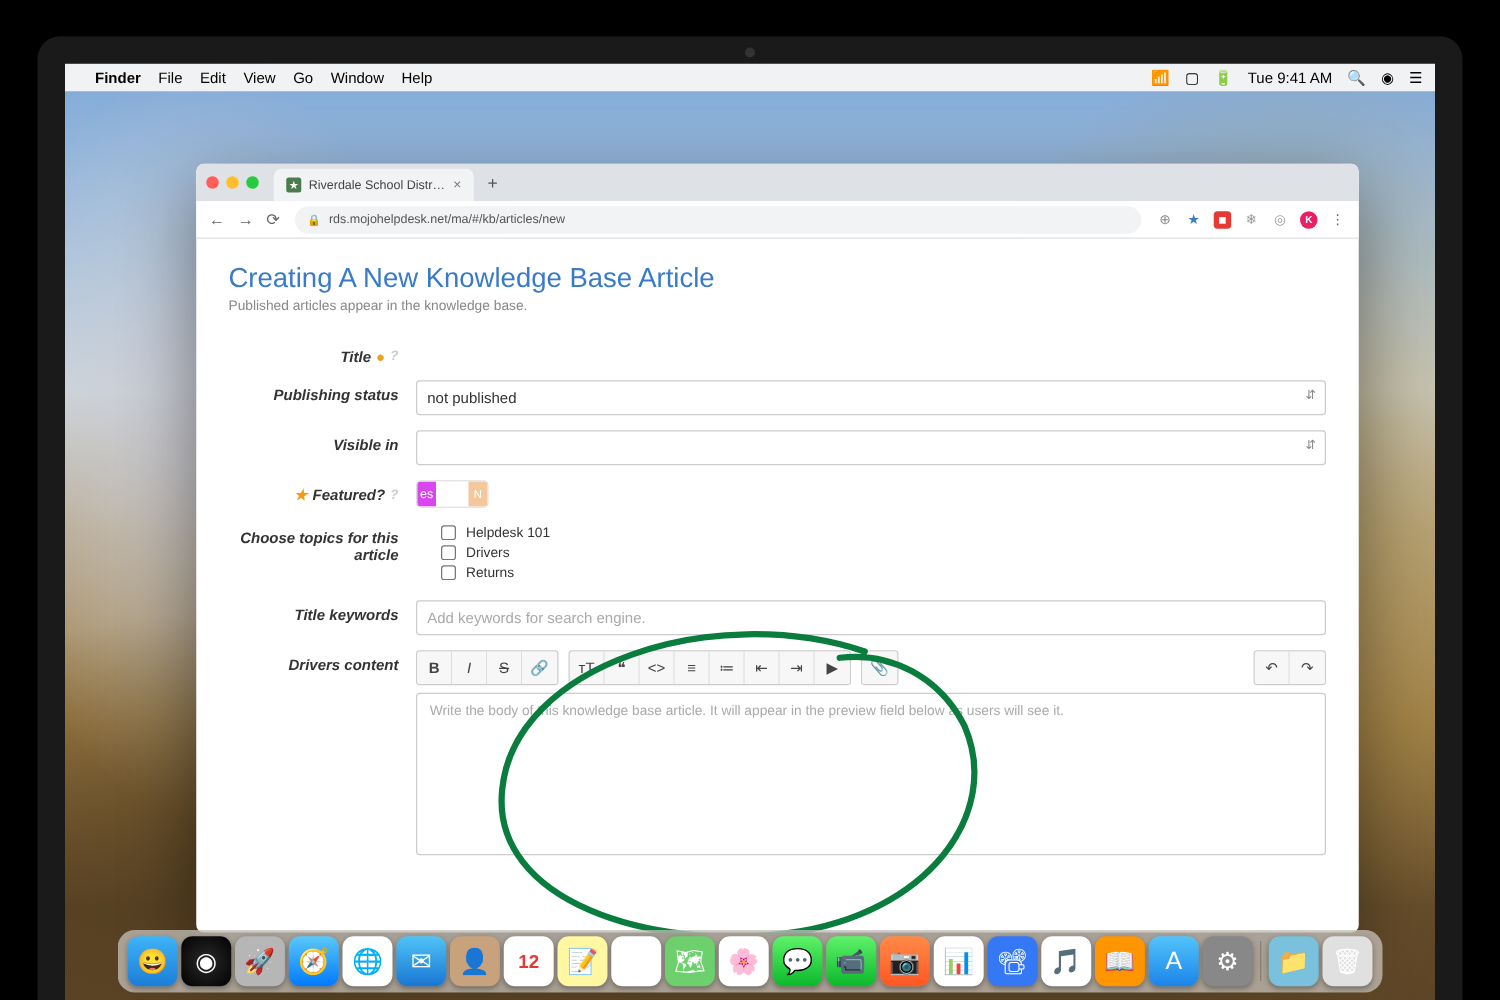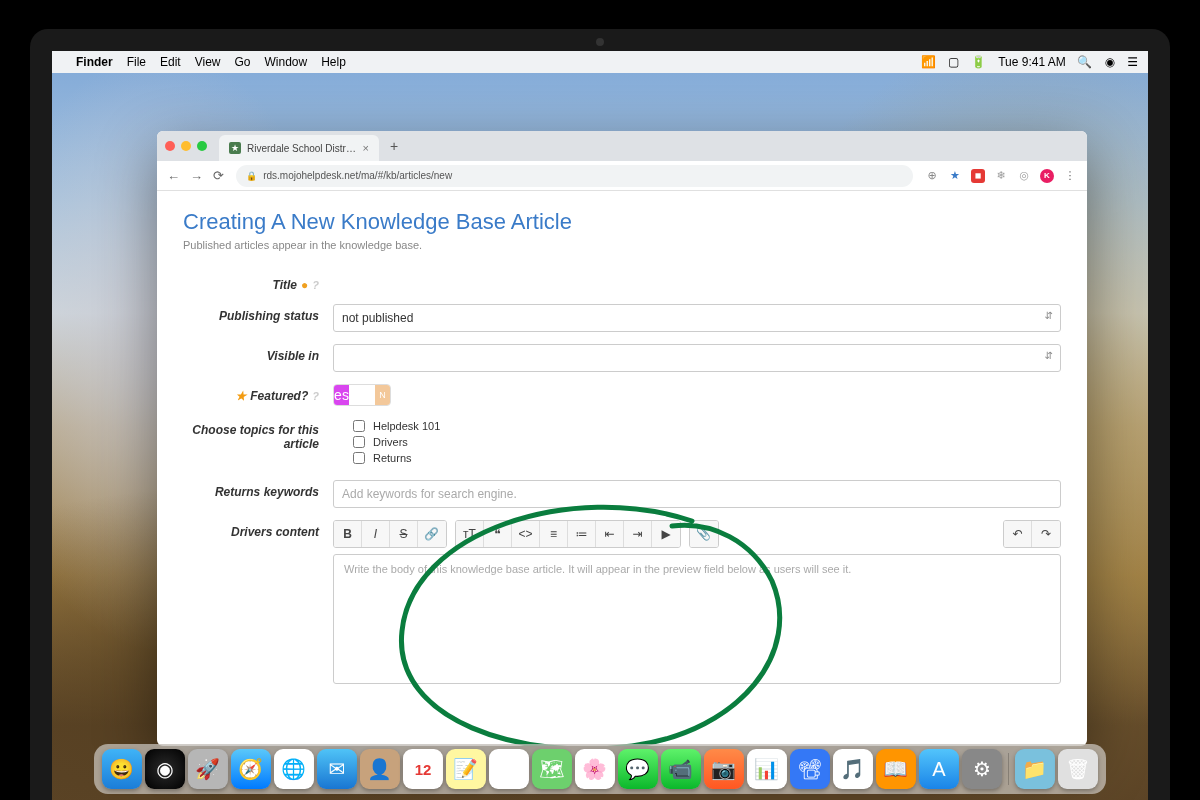--- a/index.html
+++ b/index.html
@@ -152,21 +152,21 @@
 .form-control select { appearance: none; background: #fff; padding-right: 20px; }
 .select-wrap { position: relative; }
 .select-wrap::after {
   content: "⇵"; position: absolute; right: 8px; top: 6px; font-size: 10px; color: #888; pointer-events: none;
 }
 
 .toggle {
   width: 58px; height: 22px; border-radius: 4px;
   display: flex; overflow: hidden; border: 1px solid #ddd;
 }
-.toggle .tog-yes { flex: 1; background: #d946ef; color: #fff; font-size: 14px; display: flex; align-items: center; justify-content: center; }
+.toggle .tog-yes { flex: 1; background: #d946ef; color: #fff; font-size: 10px; display: flex; align-items: center; justify-content: center; }
 .toggle .tog-handle { width: 26px; background: #fff; }
 .toggle .tog-no { flex: 1; background: #f3c89a; color: #fff; font-size: 9px; display: flex; align-items: center; justify-content: center; }
 
 .topic-list { padding-top: 2px; padding-left: 20px; }
 .topic-item { display: flex; align-items: center; gap: 8px; font-size: 11px; color: #333; margin-bottom: 4px; }
 .topic-item input { width: 12px; height: 12px; }
 
 
 .editor-toolbar { display: flex; gap: 8px; align-items: center; }
 .toolbar-group {
@@ -346,21 +346,21 @@
               <label class="topic-item">
                 <input type="checkbox" style="">
                 <span>Returns</span>
               </label>
             </div>
           </div>
         </div>
 
         <div class="form-row">
           <div class="form-label">
-              <span>Returns keywords</span>
+              <span>Title keywords</span>
             </div>
           <div class="form-control">
             <input type="text" placeholder="Add keywords for search engine." style="">
           </div>
         </div>
 
         <div class="form-row">
           <div class="form-label">
               <span>Drivers content</span>
             </div>

